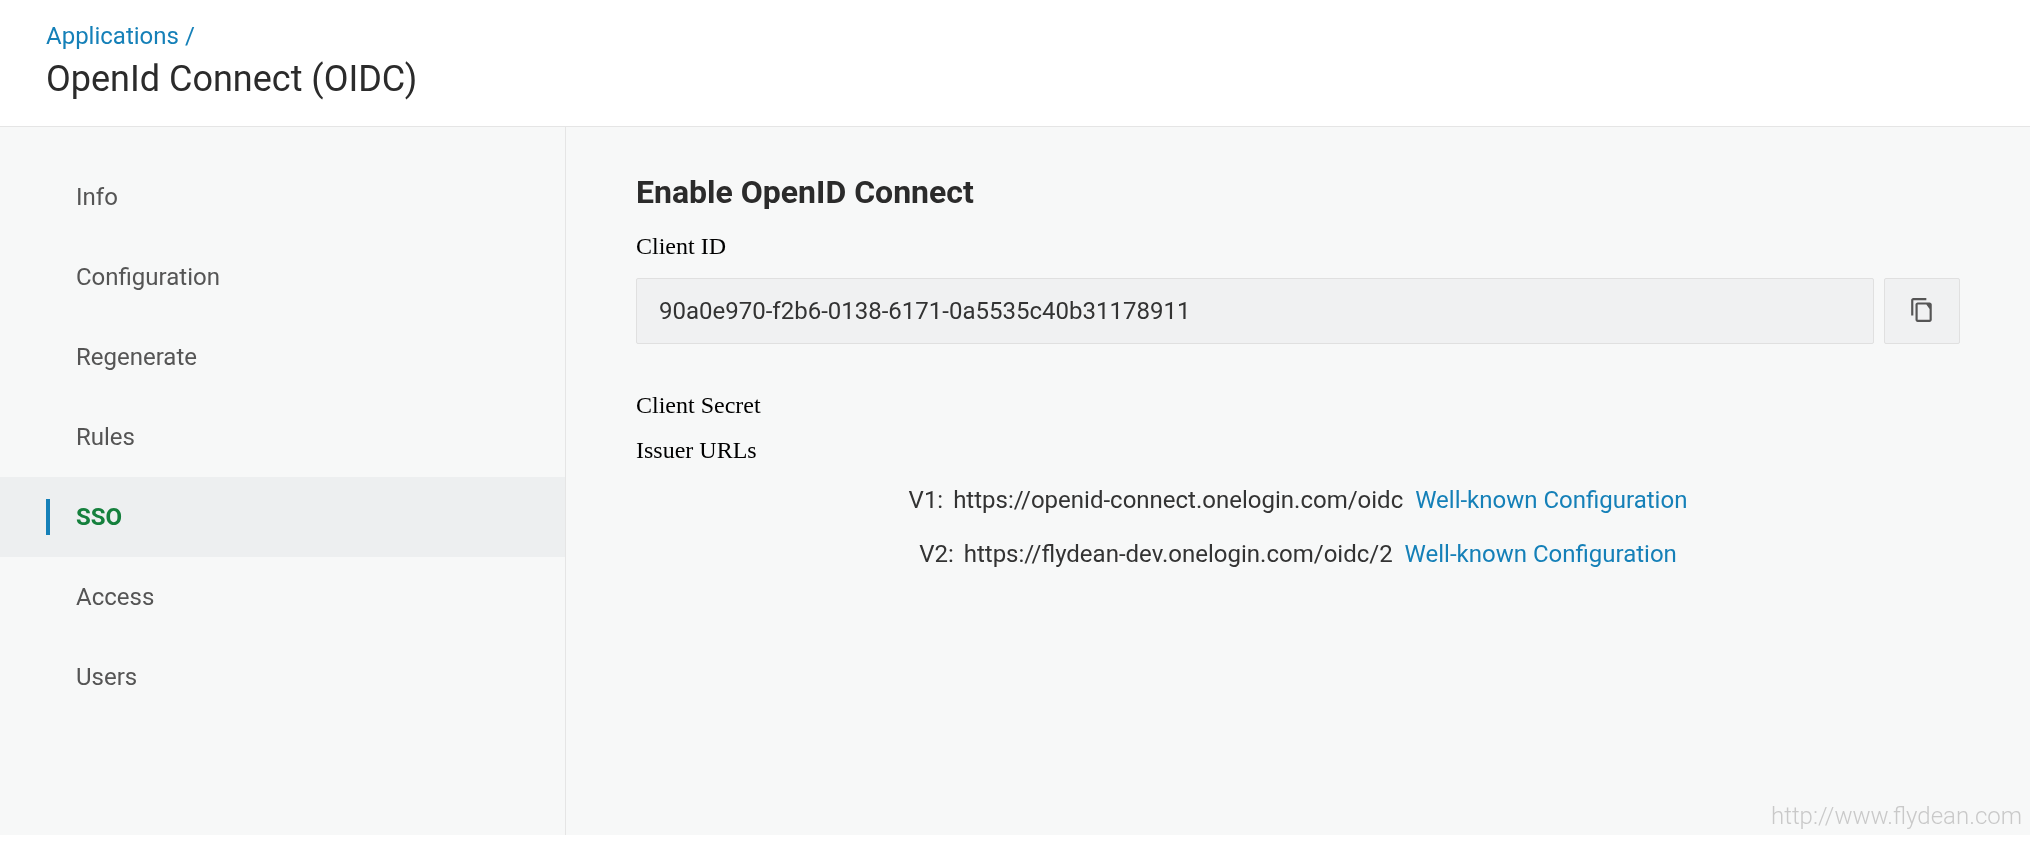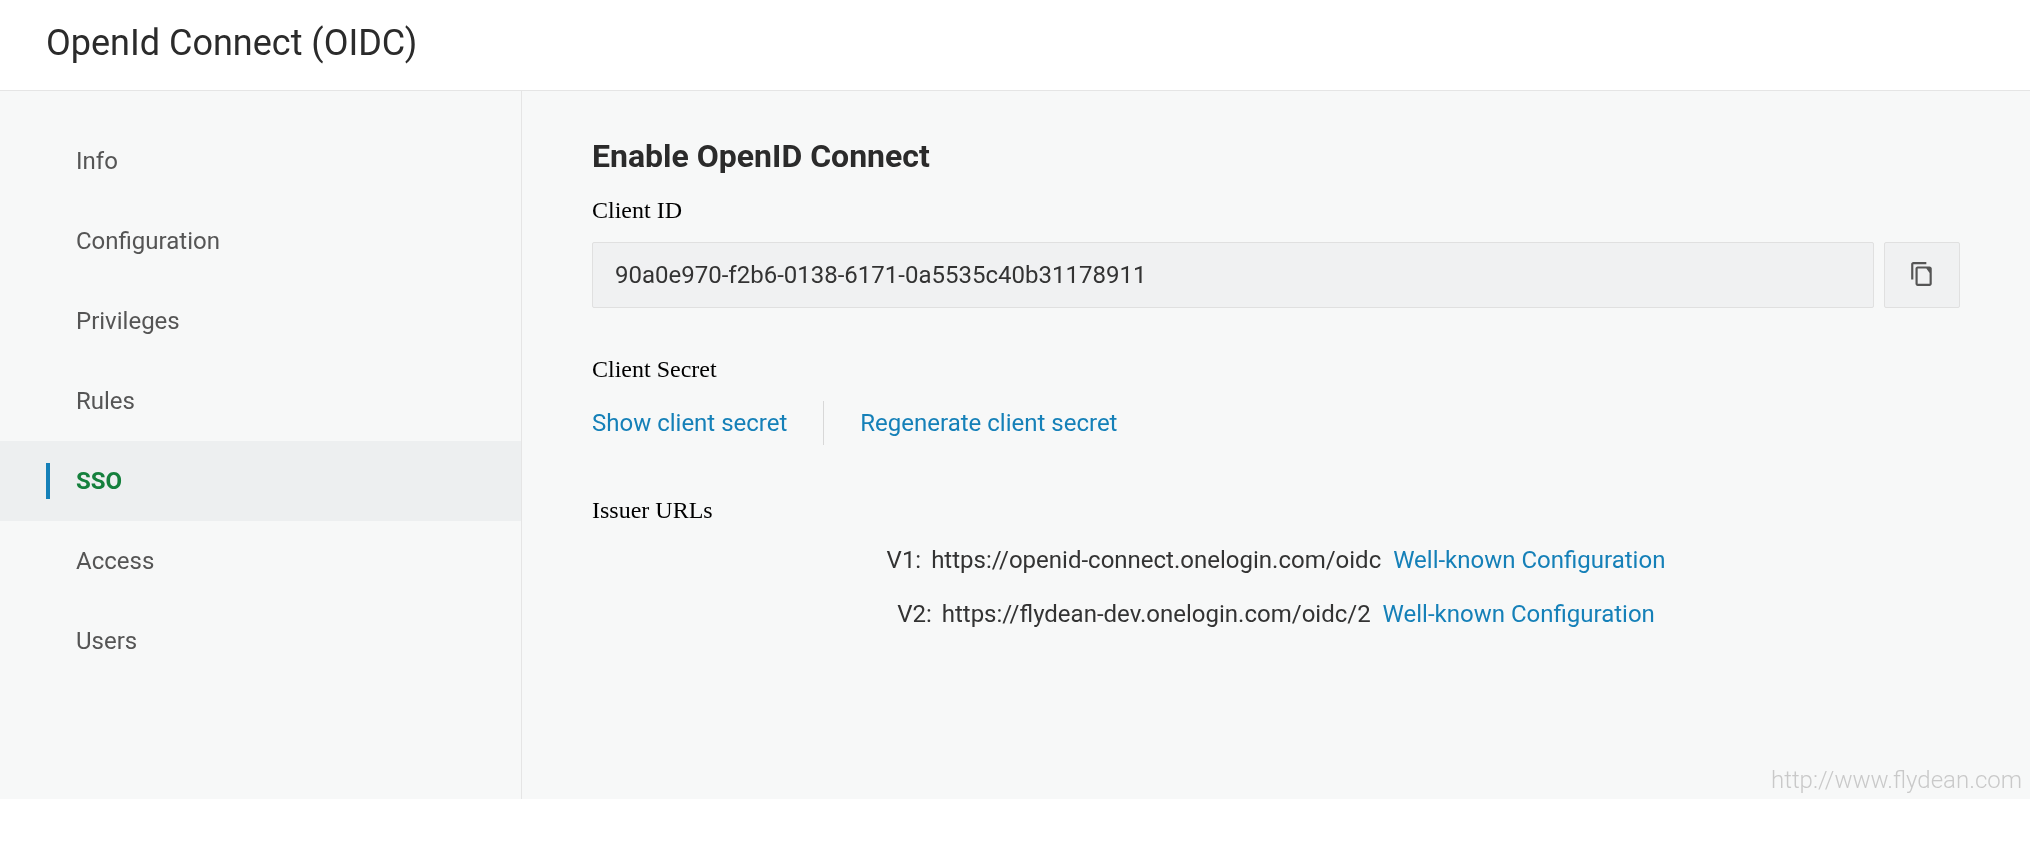--- a/index.html
+++ b/index.html
@@ -34,21 +34,21 @@
       font-size: 36px;
       font-weight: 400;
       color: #2b2b2b;
     }
     .content-wrap {
       display: flex;
       background: #f7f8f8;
       height: calc(100% - 146px);
     }
     .sidebar {
-      width: 522px;
+      width: 566px;
       border-right: 1px solid #e5e5e5;
       background: #f7f8f8;
       padding-top: 30px;
     }
     .sidebar-item {
       position: relative;
       padding: 26px 46px 26px 76px;
       font-size: 24px;
       color: #555;
       cursor: pointer;
@@ -156,33 +156,37 @@
       right: 8px;
       color: #c9c9c9;
       font-size: 24px;
       font-weight: 300;
     }
   </style>
 </head>
 <body>
 
 <div class="header">
+  <div class="breadcrumb">
+    <a href="#">Applications</a>
+    <span>/</span>
+  </div>
   <h1 class="page-title">OpenId Connect (OIDC)</h1>
 </div>
 
 <div class="content-wrap">
   <nav class="sidebar">
     <div class="sidebar-item">
       <span>Info</span>
     </div>
     <div class="sidebar-item">
       <span>Configuration</span>
     </div>
     <div class="sidebar-item">
-      <span>Privileges</span>
+      <span>Regenerate</span>
     </div>
     <div class="sidebar-item">
       <span>Rules</span>
     </div>
     <div class="sidebar-item active">
       <span>SSO</span>
     </div>
     <div class="sidebar-item">
       <span>Access</span>
     </div>
@@ -200,25 +204,20 @@
       <button class="copy-btn">
         <span>
           <svg viewBox="0 0 24 24">
               <path d="M16 1H4C2.9 1 2 1.9 2 3v14h2V3h12V1zm3 4H8C6.9 5 6 5.9 6 7v14c0 1.1.9 2 2 2h11c1.1 0 2-.9 2-2V7c0-1.1-.9-2-2-2zm0 16H8V7h8v4h3v10zM16 7l3 4h-3V7z"></path>
             </svg>
         </span>
       </button>
     </div>
 
     <div class="field-label">Client Secret</div>
-    <div class="secret-actions">
-      <a class="secret-link">Show client secret</a>
-      <span class="divider-v"></span>
-      <a class="secret-link">Regenerate client secret</a>
-    </div>
 
     <div class="field-label">Issuer URLs</div>
     <div class="issuer-line">
       <span class="issuer-url-label">V1:</span>
       <span>https://openid-connect.onelogin.com/oidc</span>
       <a class="issuer-link">Well-known Configuration</a>
     </div>
     <div class="issuer-line">
       <span class="issuer-url-label">V2:</span>
       <span>https://flydean-dev.onelogin.com/oidc/2</span>

